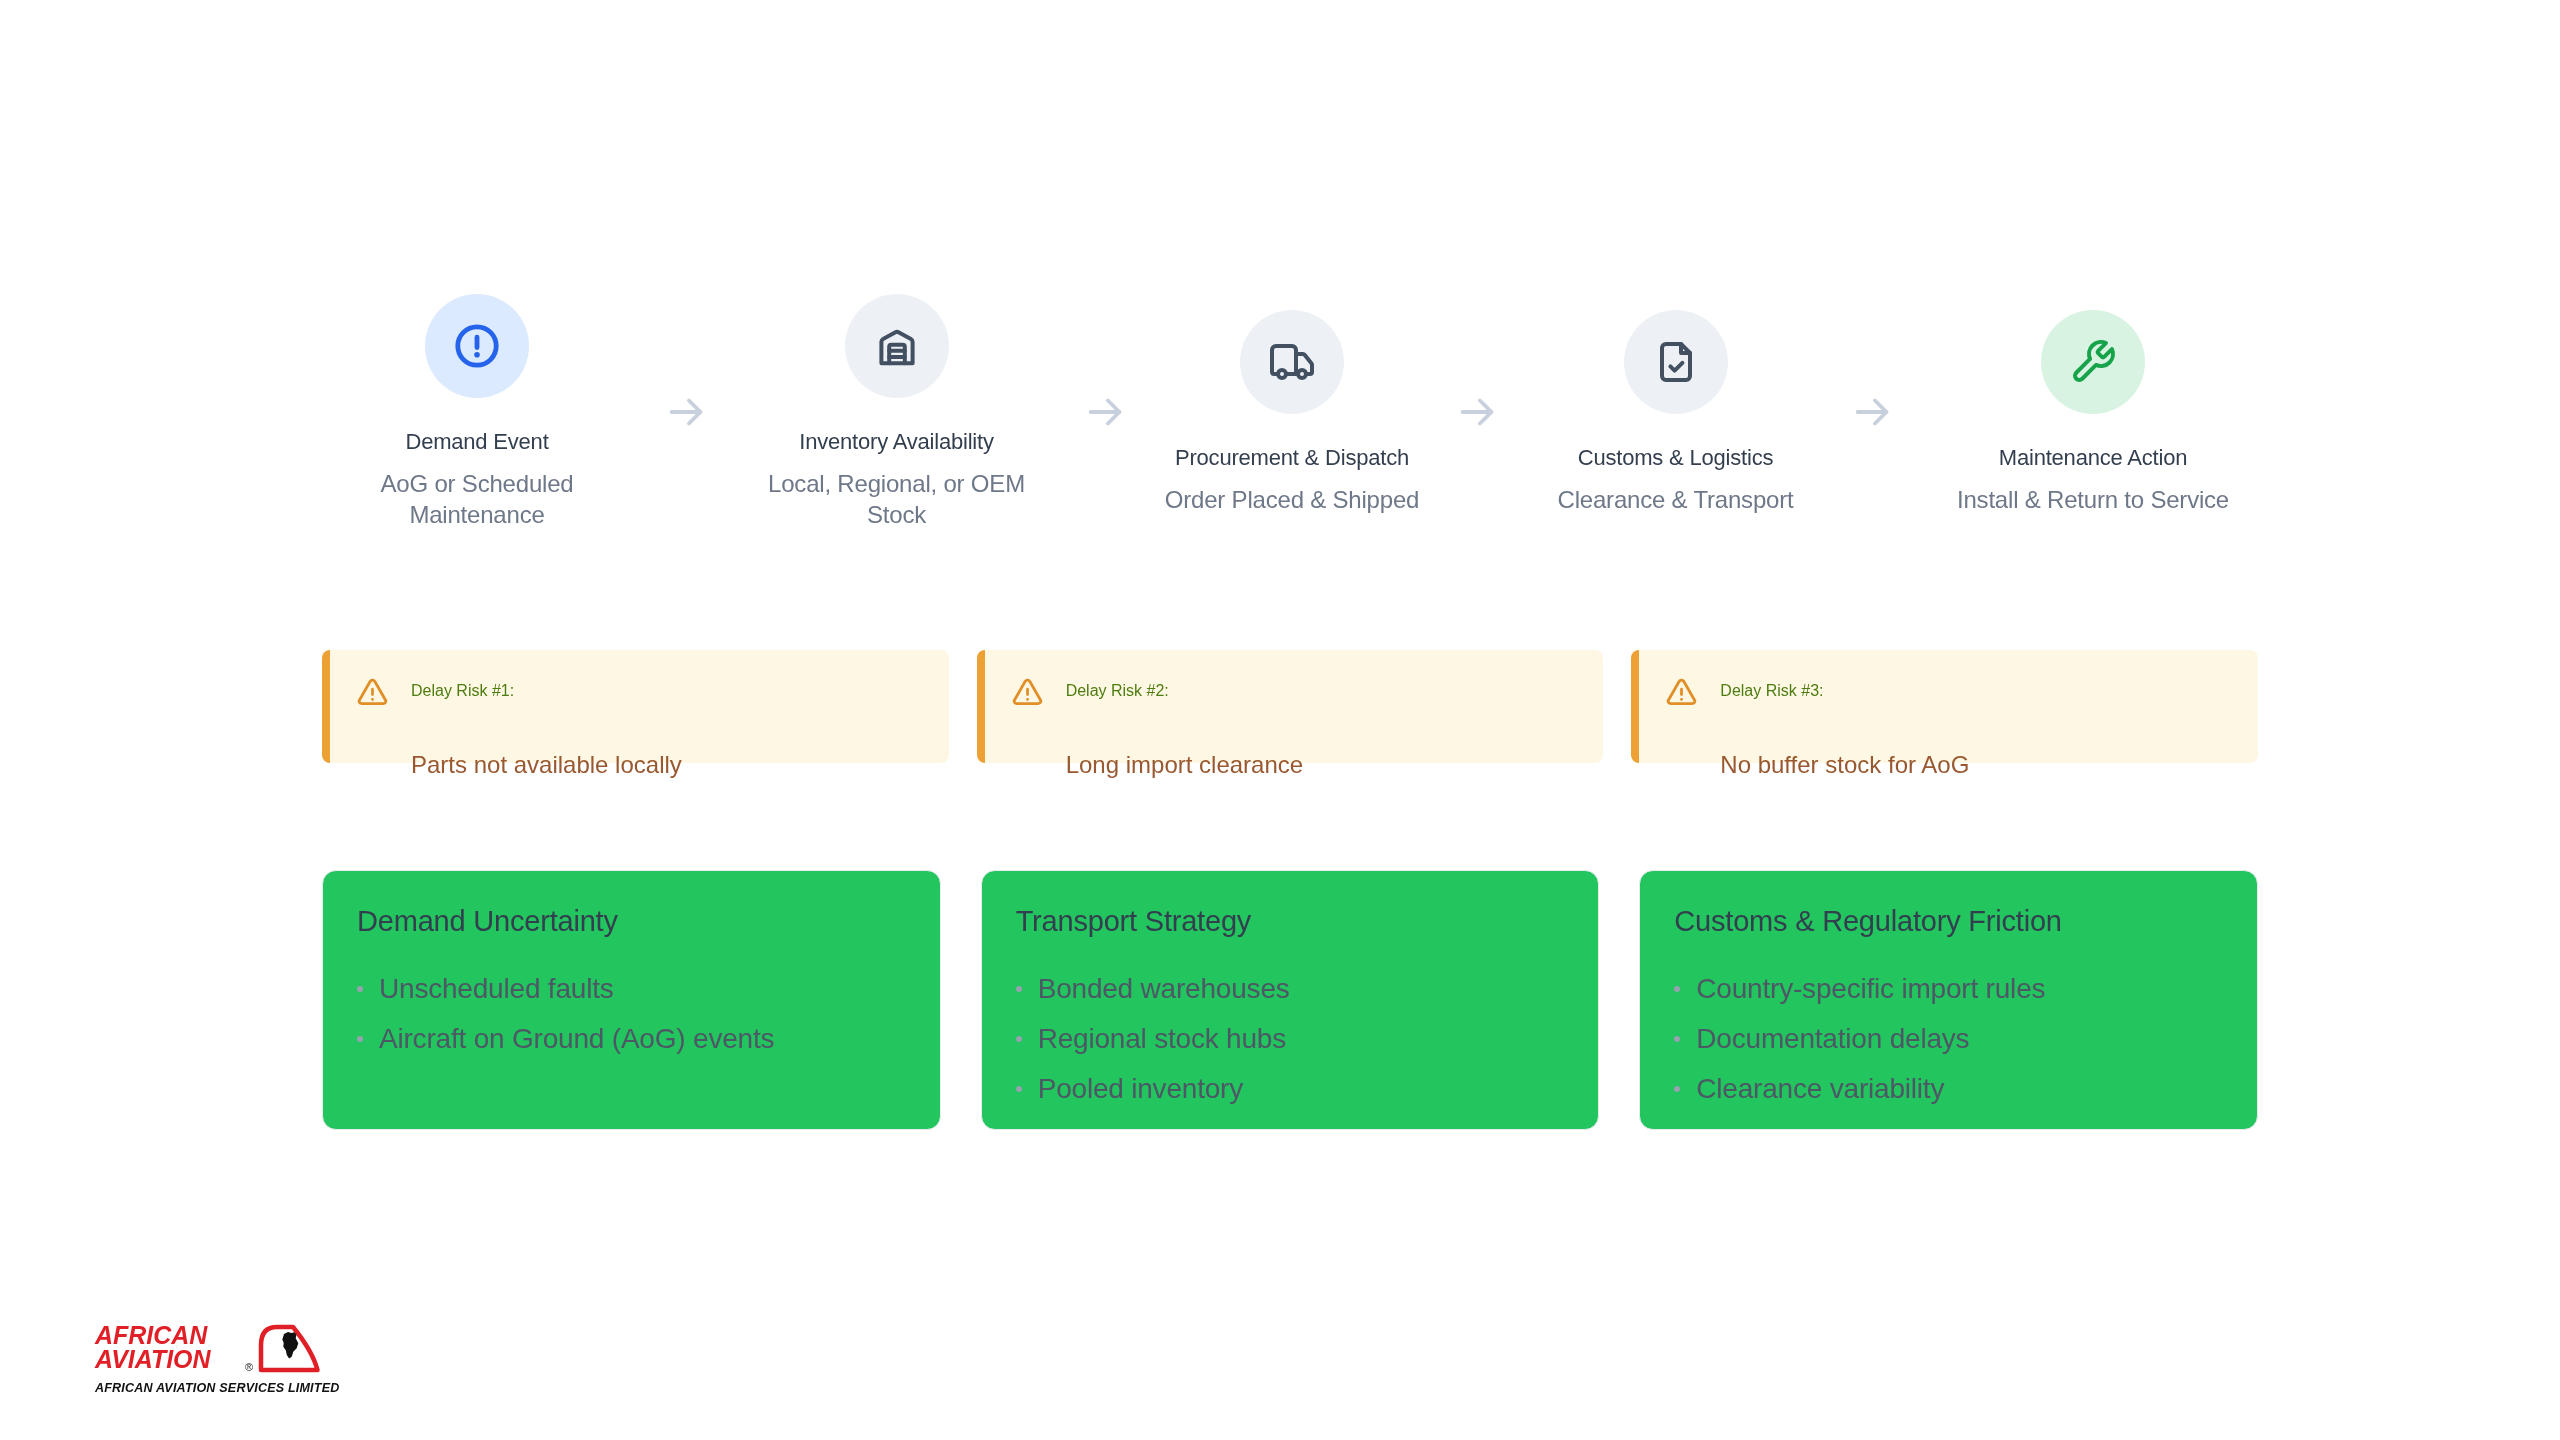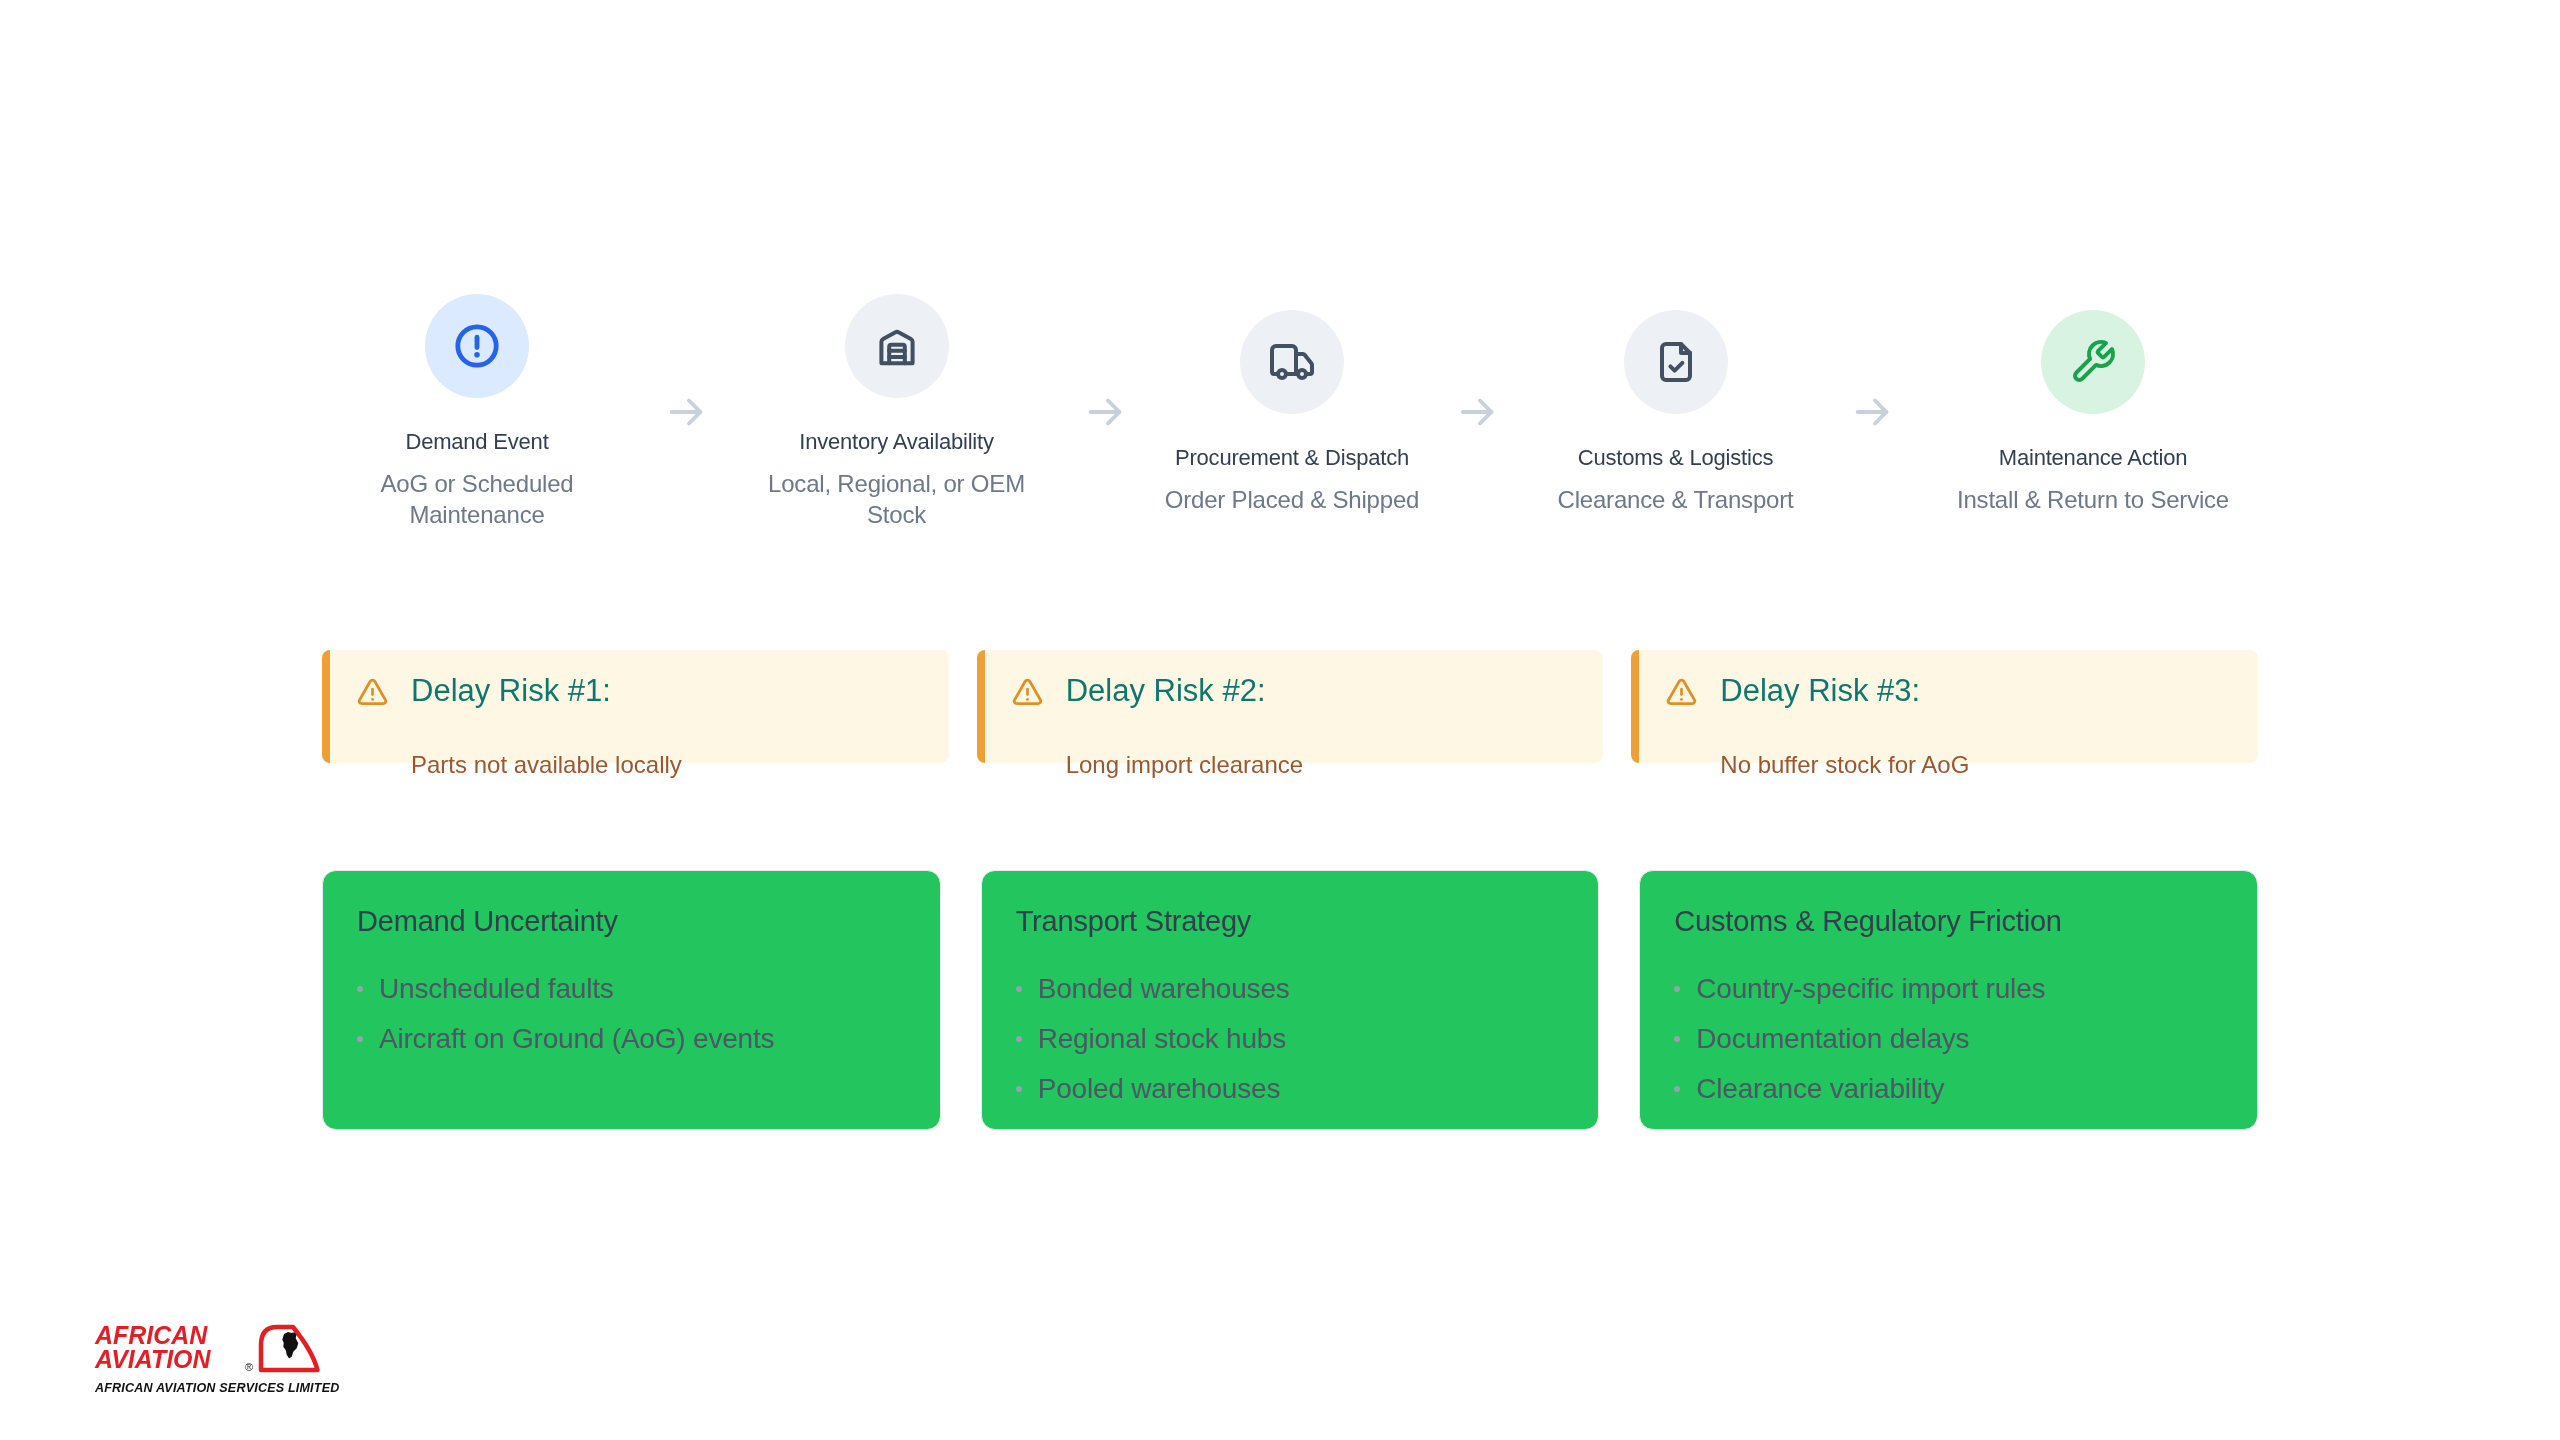--- a/index.html
+++ b/index.html
@@ -50,21 +50,21 @@
   .risk {
     height: 113px; background: #FDF7E3; border-left: 8px solid #EDA033;
     border-radius: 8px; display: flex; align-items: flex-start;
     padding: 24px 24px 0 26px;
   }
   .risk svg {
     width: 33px; height: 33px; flex: 0 0 auto; margin-top: 2px;
     fill: none; stroke: #E28E26; stroke-width: 2; stroke-linecap: round; stroke-linejoin: round;
   }
   .risk-text { margin-left: 22px; }
-  .risk-label { font-size: 31px; color: #0f766e; line-height: 33px; }
+  .risk-label { font-size: 16px; color: #4d7c0f; line-height: 33px; }
   .risk-desc  { font-size: 24px; color: #99582F; line-height: 33px; margin-top: 41px; }
 
   
   .cards {
     position: absolute; left: 322px; top: 870px; width: 1936px;
     display: grid; grid-template-columns: repeat(3, 1fr); gap: 40px;
   }
   .card {
     height: 260px; background: #22c55e; border: 1px solid #E8EBEF;
     border-radius: 14px; padding: 34px 30px 0 34px;
@@ -253,21 +253,21 @@
       <div class="card-item">
         <span class="dot"></span>
         <span class="item-text">Bonded warehouses</span>
       </div>
       <div class="card-item">
         <span class="dot"></span>
         <span class="item-text">Regional stock hubs</span>
       </div>
       <div class="card-item">
         <span class="dot"></span>
-        <span class="item-text">Pooled warehouses</span>
+        <span class="item-text">Pooled inventory</span>
       </div>
     </div>
 
     <div class="card">
       <div class="card-title">Customs &amp; Regulatory Friction</div>
       <div class="card-item">
         <span class="dot"></span>
         <span class="item-text">Country-specific import rules</span>
       </div>
       <div class="card-item">

